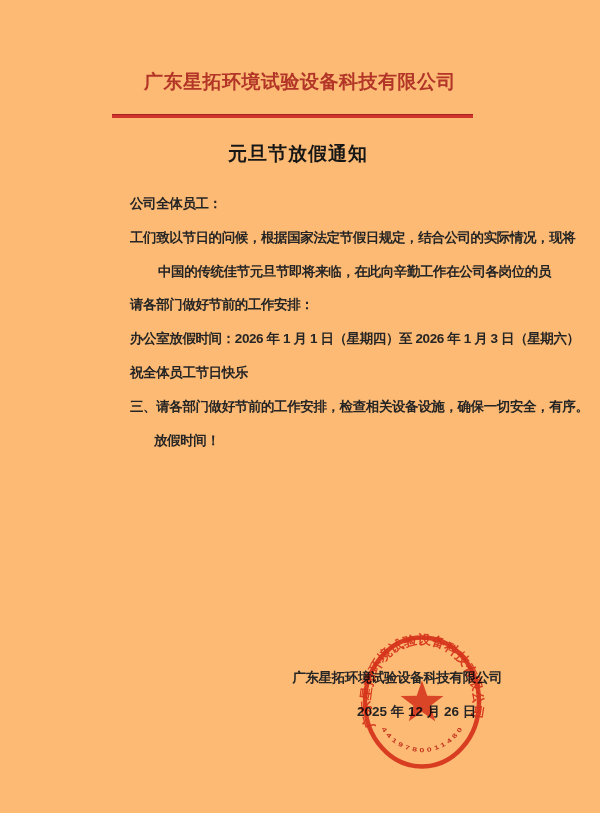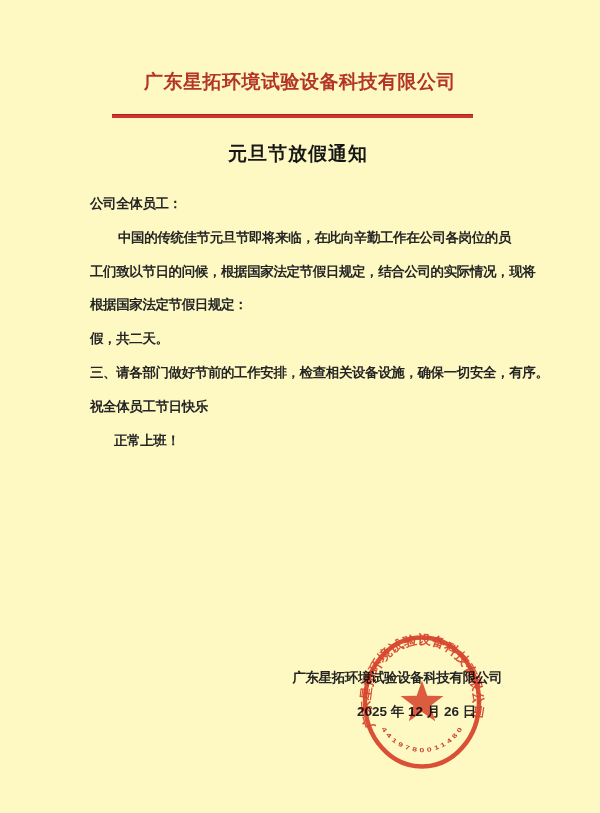--- a/index.html
+++ b/index.html
@@ -1,20 +1,20 @@
 <!DOCTYPE html>
 <html><head>
 <meta charset="utf-8">
 <style>
   html,body{margin:0;padding:0;background:#e8e8e8;}
   .page{
     position:relative;
     width:600px;height:813px;
     margin:0 auto;
-    background:#fef9c3;
+    background:#fdba74;
     overflow:hidden;
     font-family:"Liberation Sans","DejaVu Sans",sans-serif;
   }
   .header-company{
     position:absolute;top:71px;left:0;width:600px;
     text-align:center;
     font-family:"Liberation Serif","DejaVu Serif",serif;
     font-weight:bold;
     font-size:19px;line-height:21px;
     letter-spacing:0.5px;
@@ -36,21 +36,21 @@
     color:#161616;
   }
   .body-text{
     position:absolute;top:187px;left:90px;width:448px;
     font-size:13.5px;
     line-height:33.8px;
     font-weight:600;
     letter-spacing:-0.4px;
     color:#252525;
   }
-  .body-line{white-space:nowrap;}
+  .body-line{white-space:nowrap;margin-left:40px;}
   .indent{text-indent:28px;}
   .indent-sm{text-indent:24px;}
   .sig-company{
     position:absolute;top:669px;right:98px;
     font-size:13.5px;font-weight:600;letter-spacing:-0.4px;color:#252525;
     white-space:nowrap;
   }
   .sig-date{
     position:absolute;top:703px;left:357px;
     font-size:13.5px;font-weight:700;color:#252525;
@@ -73,27 +73,27 @@
 <div class="page">
 
   <div class="header-company">广东星拓环境试验设备科技有限公司</div>
 
   <div class="divider"></div>
 
   <div class="doc-title">元旦节放假通知</div>
 
   <div class="body-text">
     <div class="body-line">公司全体员工：</div>
+    <div class="body-line">工们致以节日的问候，根据国家法定节假日规定，结合公司的实际情况，现将</div>
     <div class="body-line indent">中国的传统佳节元旦节即将来临，在此向辛勤工作在公司各岗位的员</div>
-    <div class="body-line">工们致以节日的问候，根据国家法定节假日规定，结合公司的实际情况，现将</div>
-    <div class="body-line">根据国家法定节假日规定：</div>
-    <div class="body-line">假，共二天。</div>
+    <div class="body-line">请各部门做好节前的工作安排：</div>
+    <div class="body-line">办公室放假时间：2026 年 1 月 1 日（星期四）至 2026 年 1 月 3 日（星期六）</div>
+    <div class="body-line">祝全体员工节日快乐</div>
     <div class="body-line">三、请各部门做好节前的工作安排，检查相关设备设施，确保一切安全，有序。</div>
-    <div class="body-line">祝全体员工节日快乐</div>
-    <div class="body-line indent-sm">正常上班！</div>
+    <div class="body-line indent-sm">放假时间！</div>
   </div>
 
   <div class="sig-company">广东星拓环境试验设备科技有限公司</div>
 
   <div class="sig-date">2025 年 12 月 26 日</div>
 
   <div class="stamp">
     <svg viewBox="0 0 140 150" xmlns="http://www.w3.org/2000/svg">
       <defs>
         <path id="ring-path" d="M 22.9,98.5 A 52,58 0 1 1 117.1,98.5" fill="none"></path>

